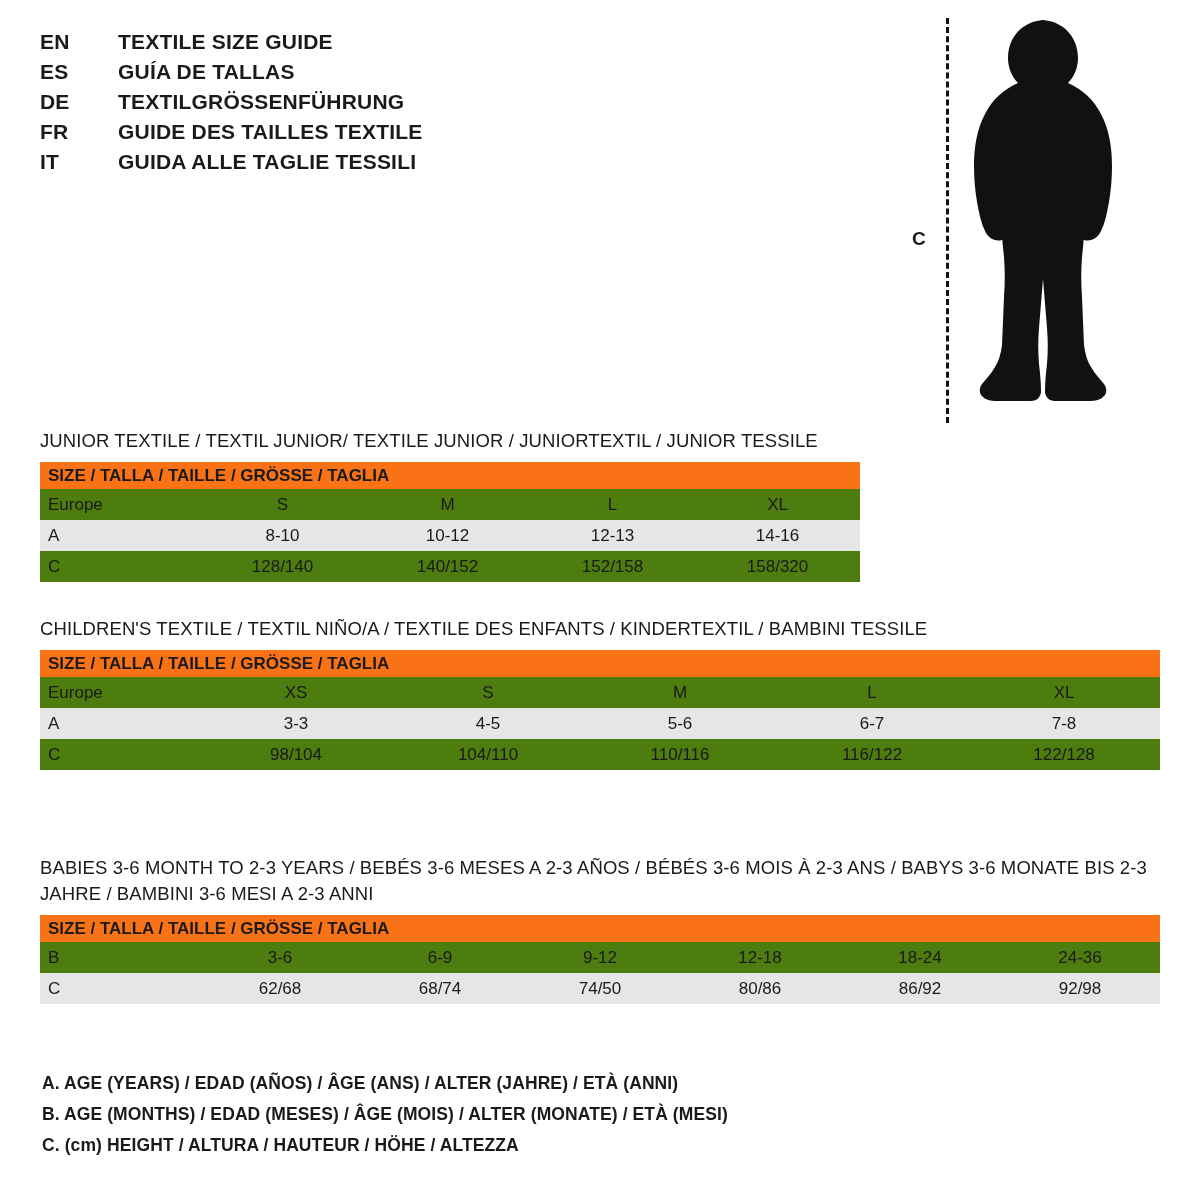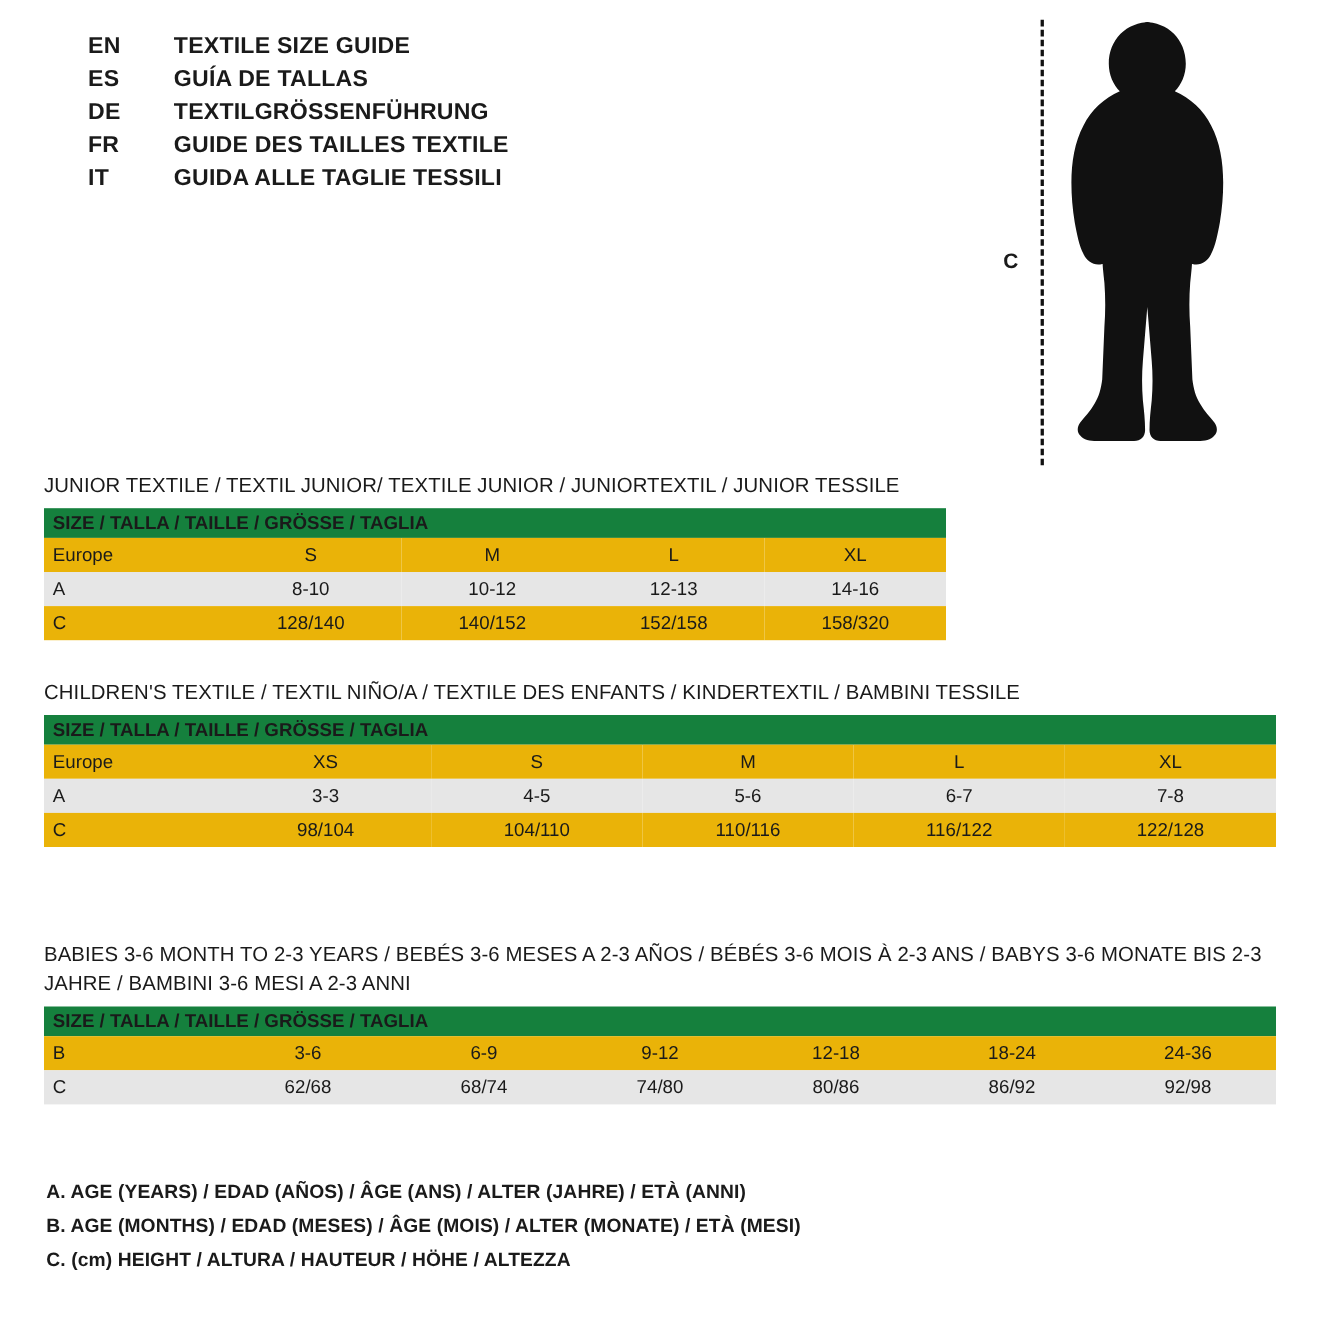--- a/index.html
+++ b/index.html
@@ -20,21 +20,20 @@
   .header {
     position: absolute;
     top: 30px;
     left: 40px;
     width: 640px;
   }
   .header-row {
     display: flex;
     align-items: baseline;
     height: 30px;
-    margin-left: 40px;
   }
   .lang-code {
     width: 78px;
     font-size: 21px;
     font-weight: bold;
     letter-spacing: .2px;
   }
   .lang-title {
     font-size: 21px;
     font-weight: bold;
@@ -89,32 +88,32 @@
     border-collapse: collapse;
     table-layout: fixed;
   }
   table.sizes td {
     font-size: 17px;
     padding: 0;
     height: 31px;
     vertical-align: middle;
   }
   .band {
-    background: #15803d;
+    background: #f97316;
     font-weight: bold;
     font-size: 16.5px;
     padding-left: 8px !important;
     height: 27px !important;
   }
   .rowlabel {
     padding-left: 8px !important;
     text-align: left;
   }
   .zebra-dark { background: #e6e6e6; }
-  .zebra-white { background: #eab308; }
+  .zebra-white { background: #4d7c0f; }
   .cellcenter { text-align: center; }
 
   
   .legend {
     position: absolute;
     left: 42px;
     top: 1068px;
     width: 1000px;
   }
   .legend div {
@@ -262,21 +261,21 @@
       <td class="cellcenter">6-9</td>
       <td class="cellcenter">9-12</td>
       <td class="cellcenter">12-18</td>
       <td class="cellcenter">18-24</td>
       <td class="cellcenter">24-36</td>
     </tr>
     <tr class="zebra-dark">
       <td class="rowlabel">C</td>
       <td class="cellcenter">62/68</td>
       <td class="cellcenter">68/74</td>
-      <td class="cellcenter">74/80</td>
+      <td class="cellcenter">74/50</td>
       <td class="cellcenter">80/86</td>
       <td class="cellcenter">86/92</td>
       <td class="cellcenter">92/98</td>
     </tr>
   </tbody>
     </table>
 </div>
 
 <div class="legend">
   <div>A. AGE (YEARS) / EDAD (AÑOS) / ÂGE (ANS) / ALTER (JAHRE) / ETÀ (ANNI)</div>

